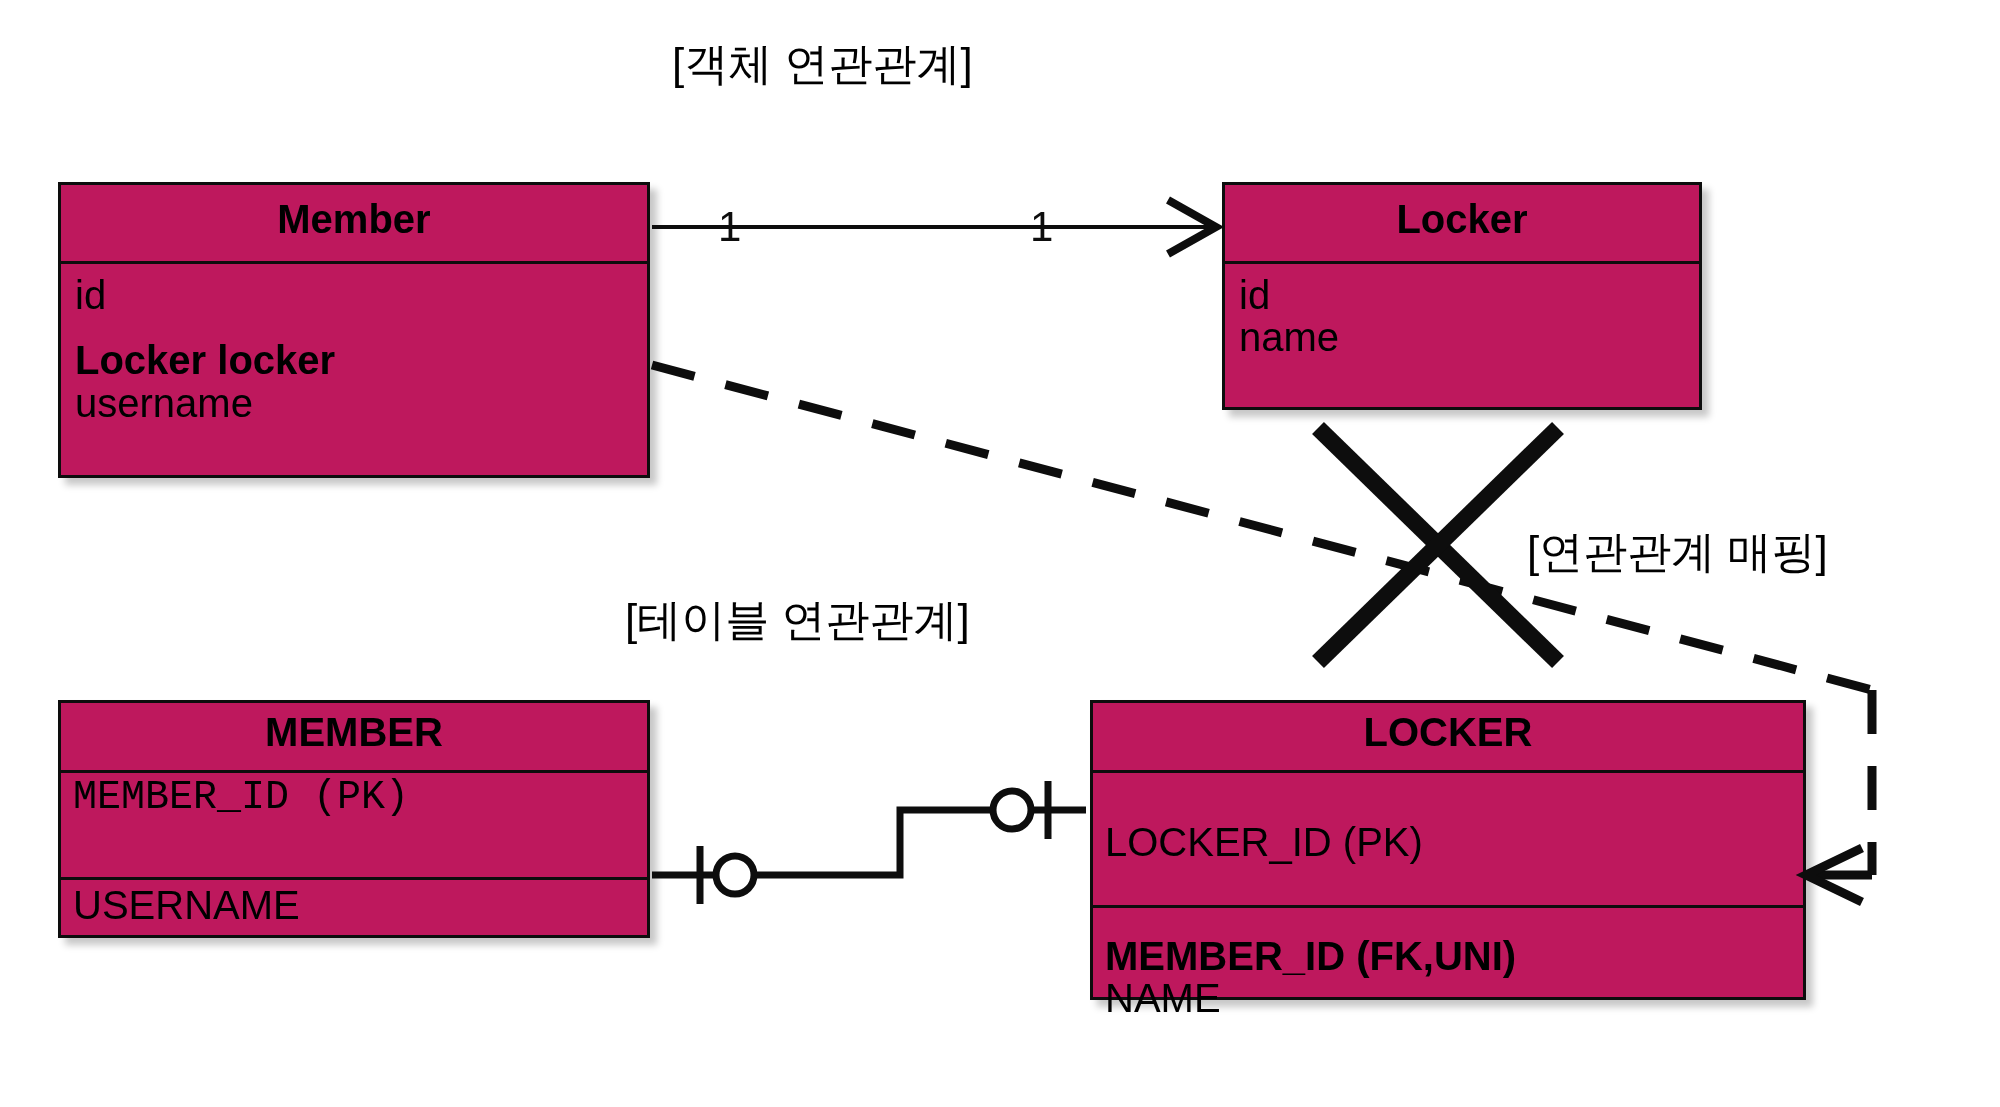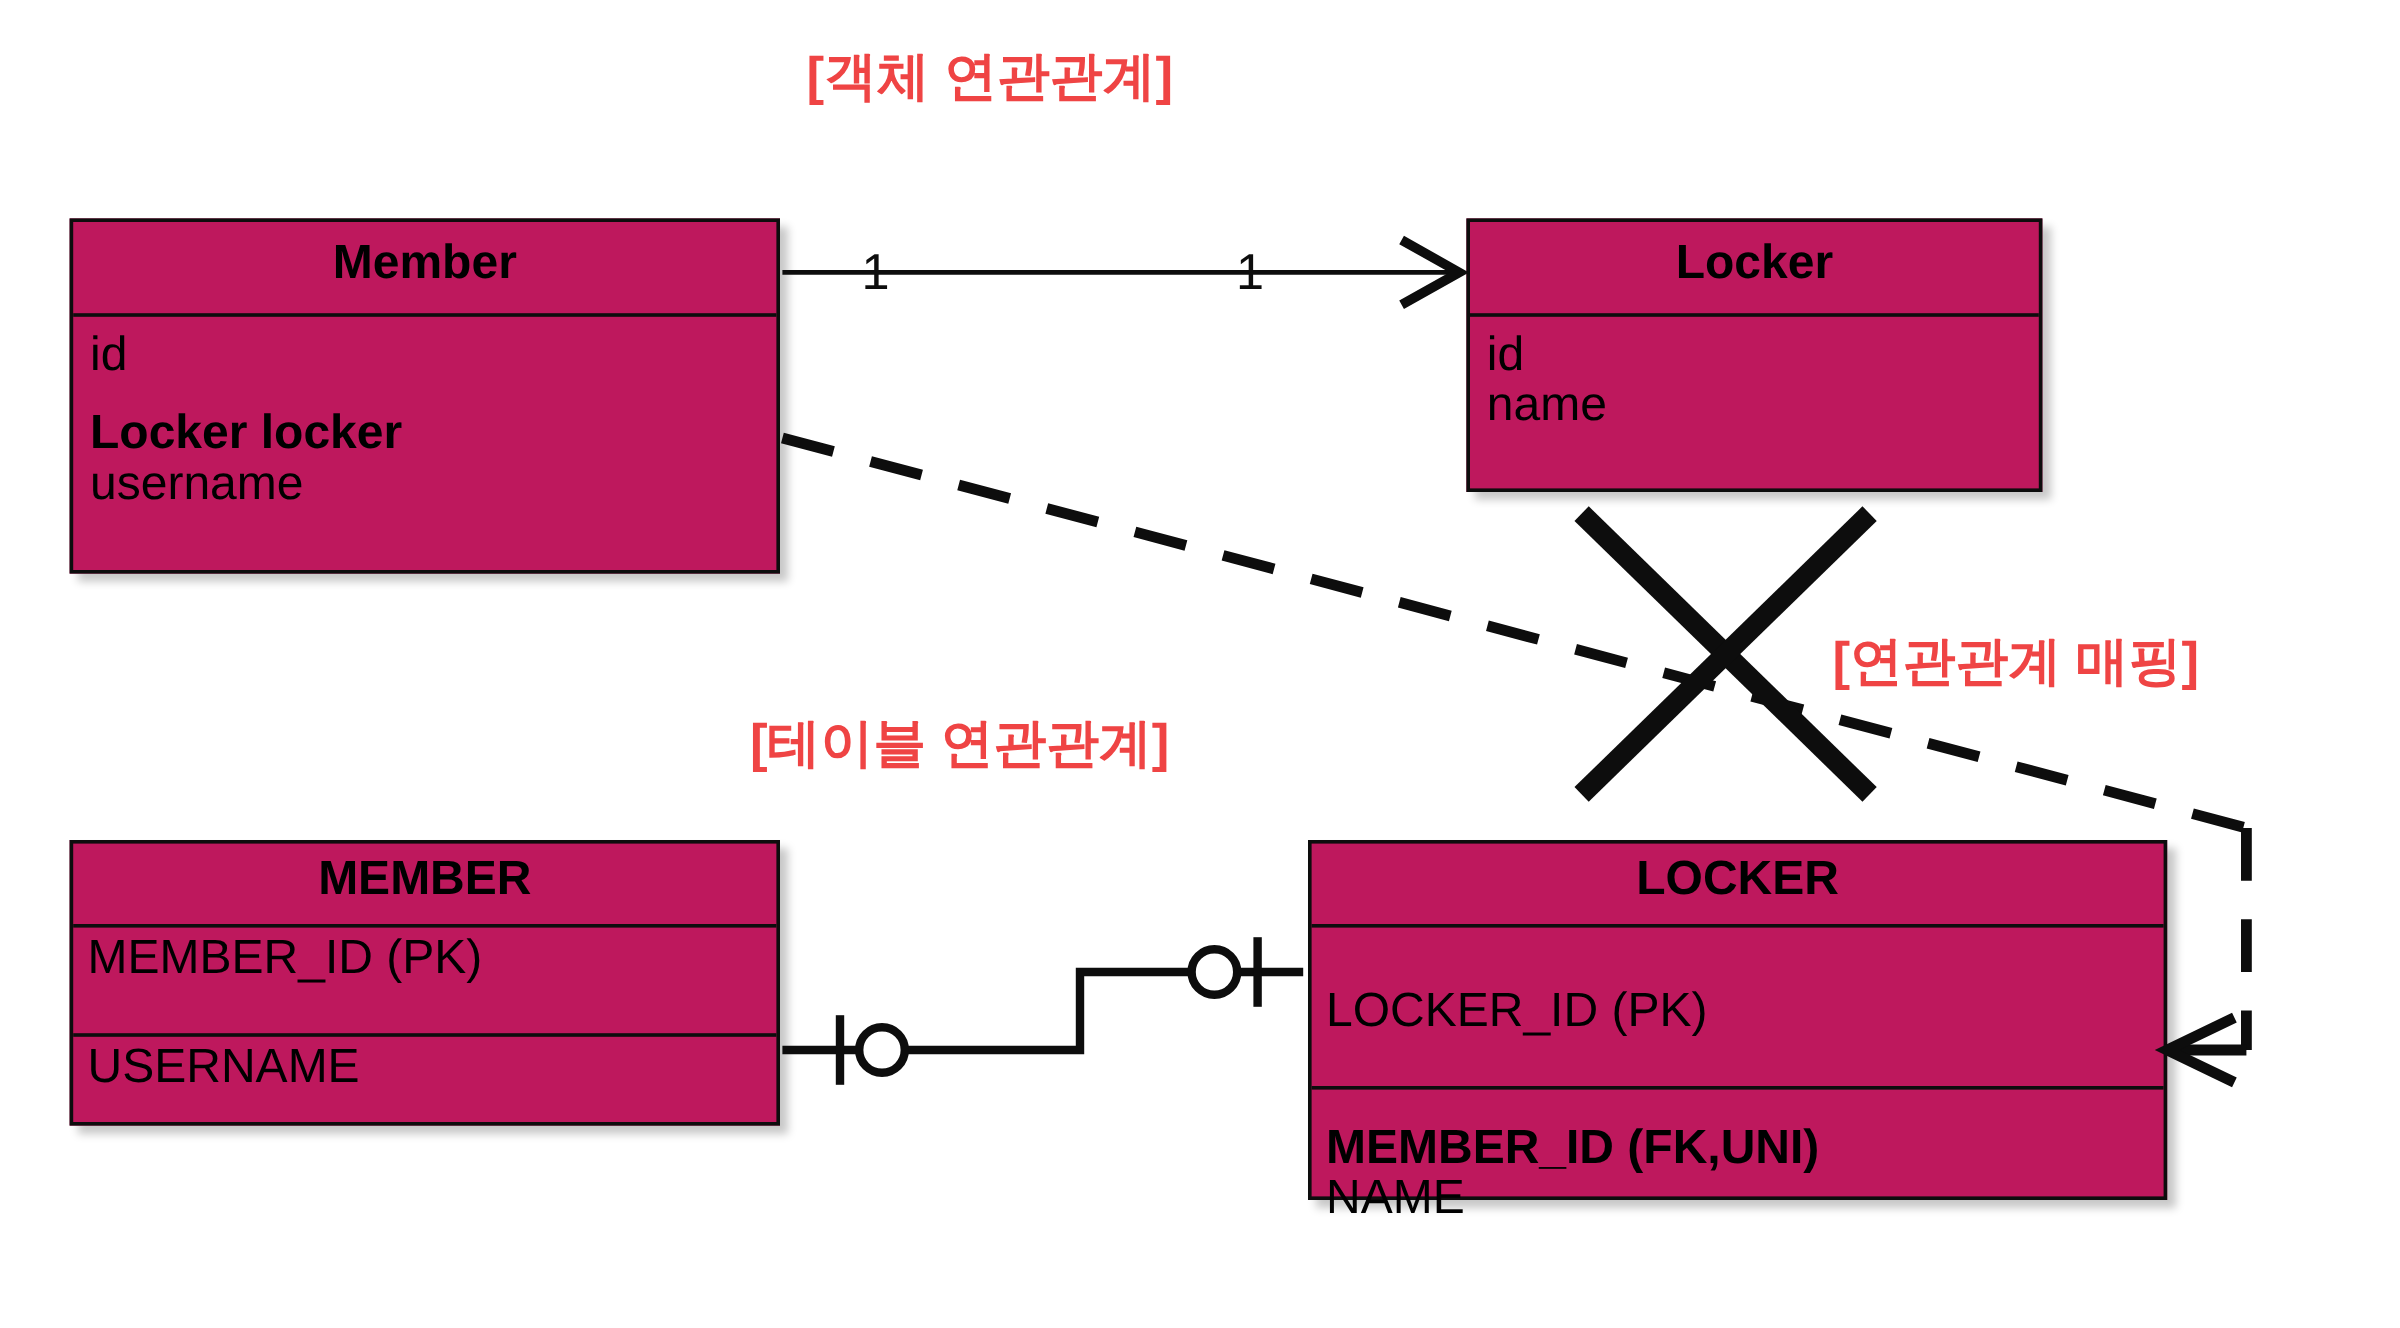--- a/index.html
+++ b/index.html
@@ -90,22 +90,21 @@
   }
   #locker-table .box-cell { padding: 4px 12px 0 12px; }
   #locker-table .attr { font-size: 40px; }
 
   
   .caption {
     position: absolute;
     font-size: 44px;
     line-height: 1;
     white-space: nowrap;
-    color: #ef4444;
-    font-weight: bold;
+    color: #000000;
   }
   #caption-object     { left: 672px;  top: 42px; }
   #caption-table      { left: 625px;  top: 598px; }
   #caption-mapping    { left: 1527px; top: 530px; }
 
   .cardinality {
     position: absolute;
     font-size: 42px;
     line-height: 1;
     color: #0d0d0d;
@@ -148,21 +147,21 @@
   <div class="box" id="locker-entity">
     <div class="box-title box-sep">Locker</div>
     <div class="box-cell">
       <div class="attr">id</div>
       <div class="attr">name</div>
     </div>
   </div>
 
   <div class="box" id="member-table">
     <div class="box-title box-sep">MEMBER</div>
-    <div class="box-cell box-sep" style="height:91px;">
+    <div class="box-cell box-sep" style="height:107px;font-family:Liberation Mono, monospace;">
       <div class="attr">MEMBER_ID (PK)</div>
     </div>
     <div class="box-cell">
       <div class="attr">USERNAME</div>
     </div>
   </div>
 
   <div class="box" id="locker-table">
     <div class="box-title box-sep">LOCKER</div>
     <div class="box-cell box-sep" style="height:91px;margin-top:44px;">

